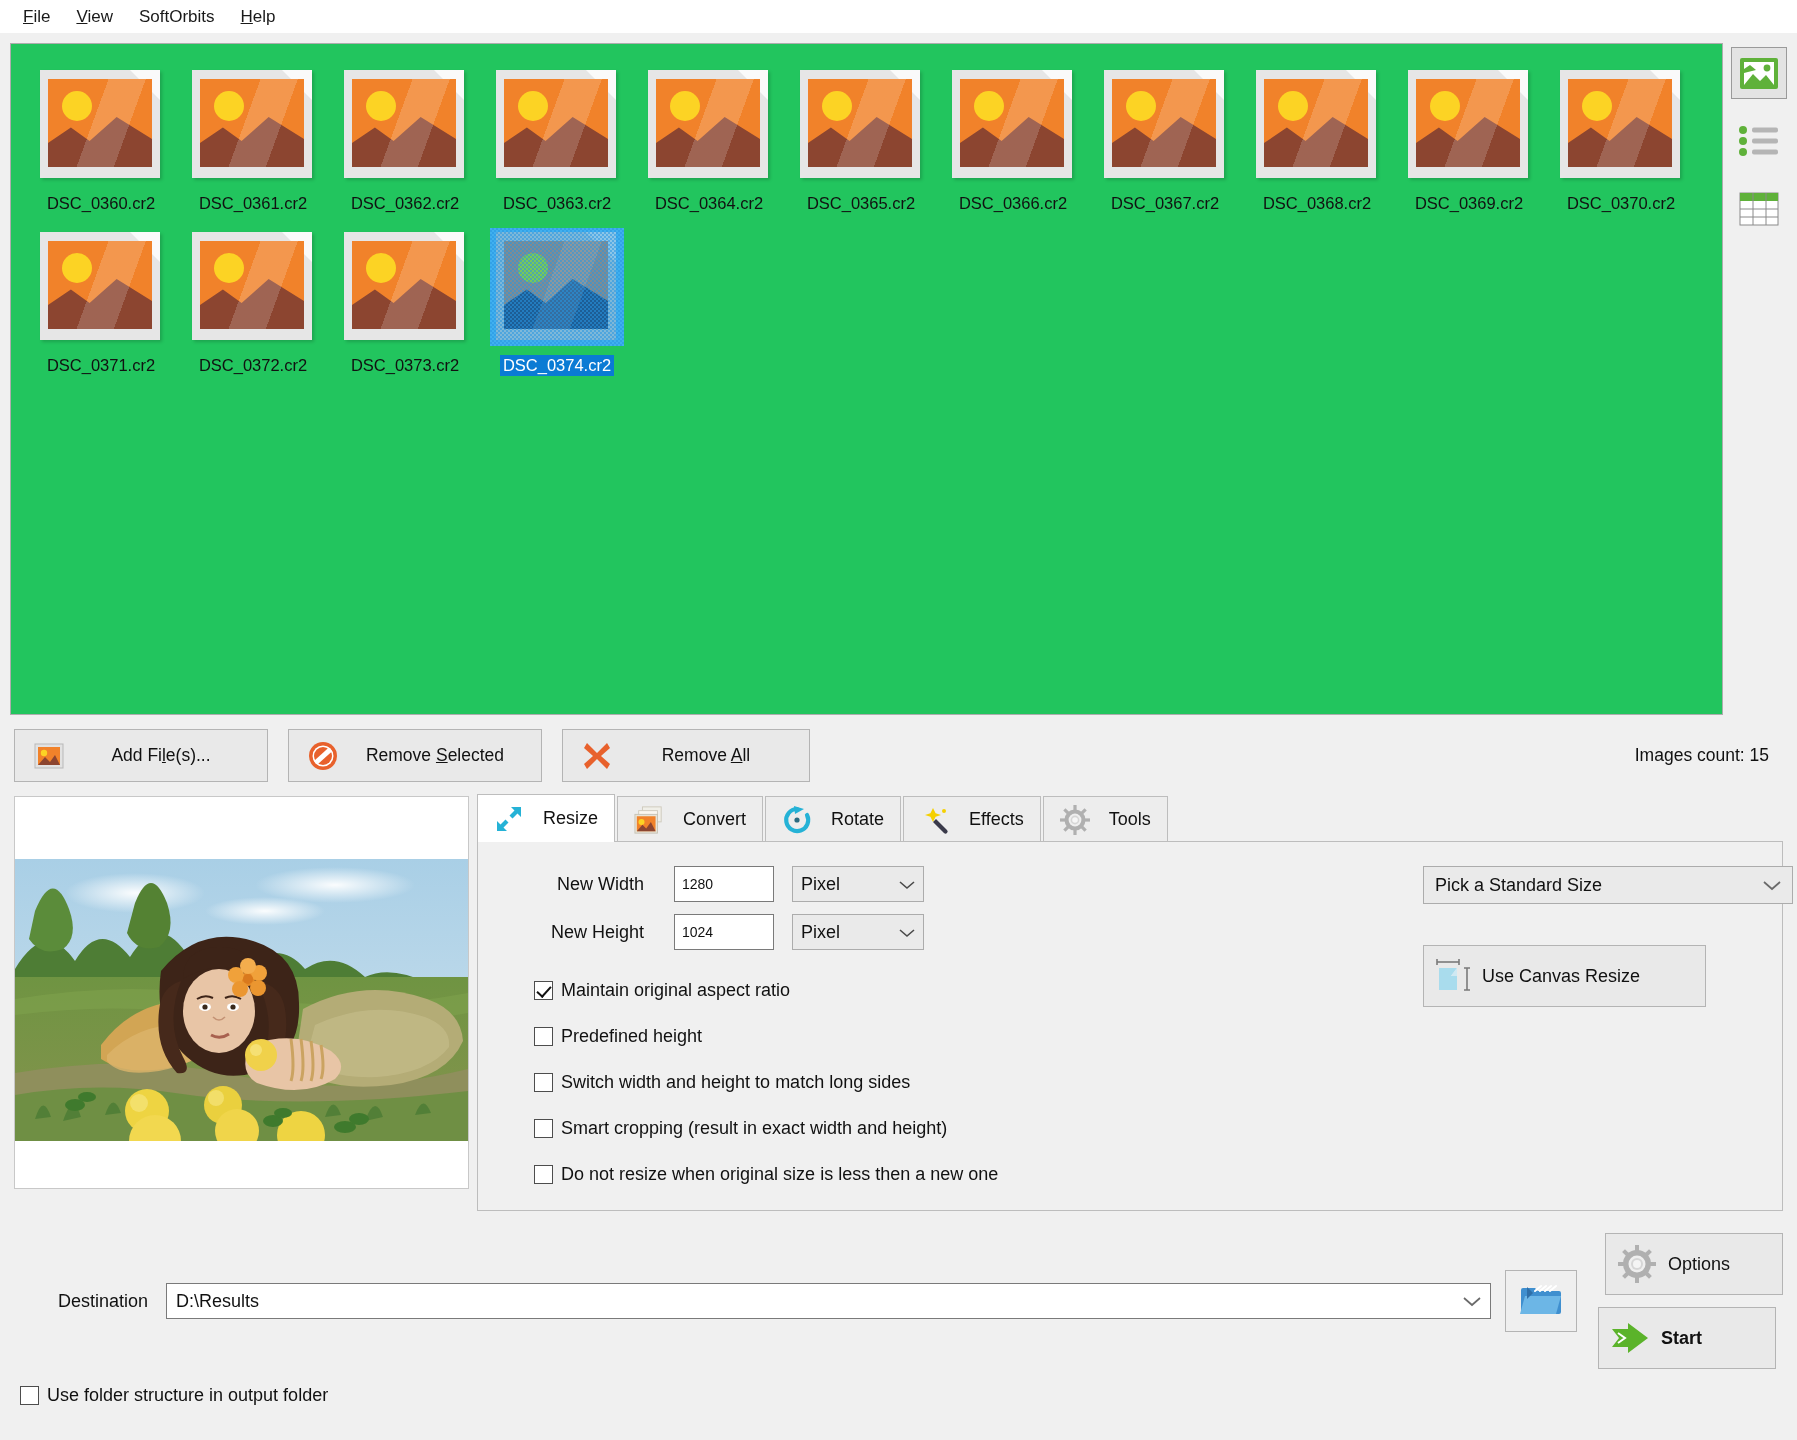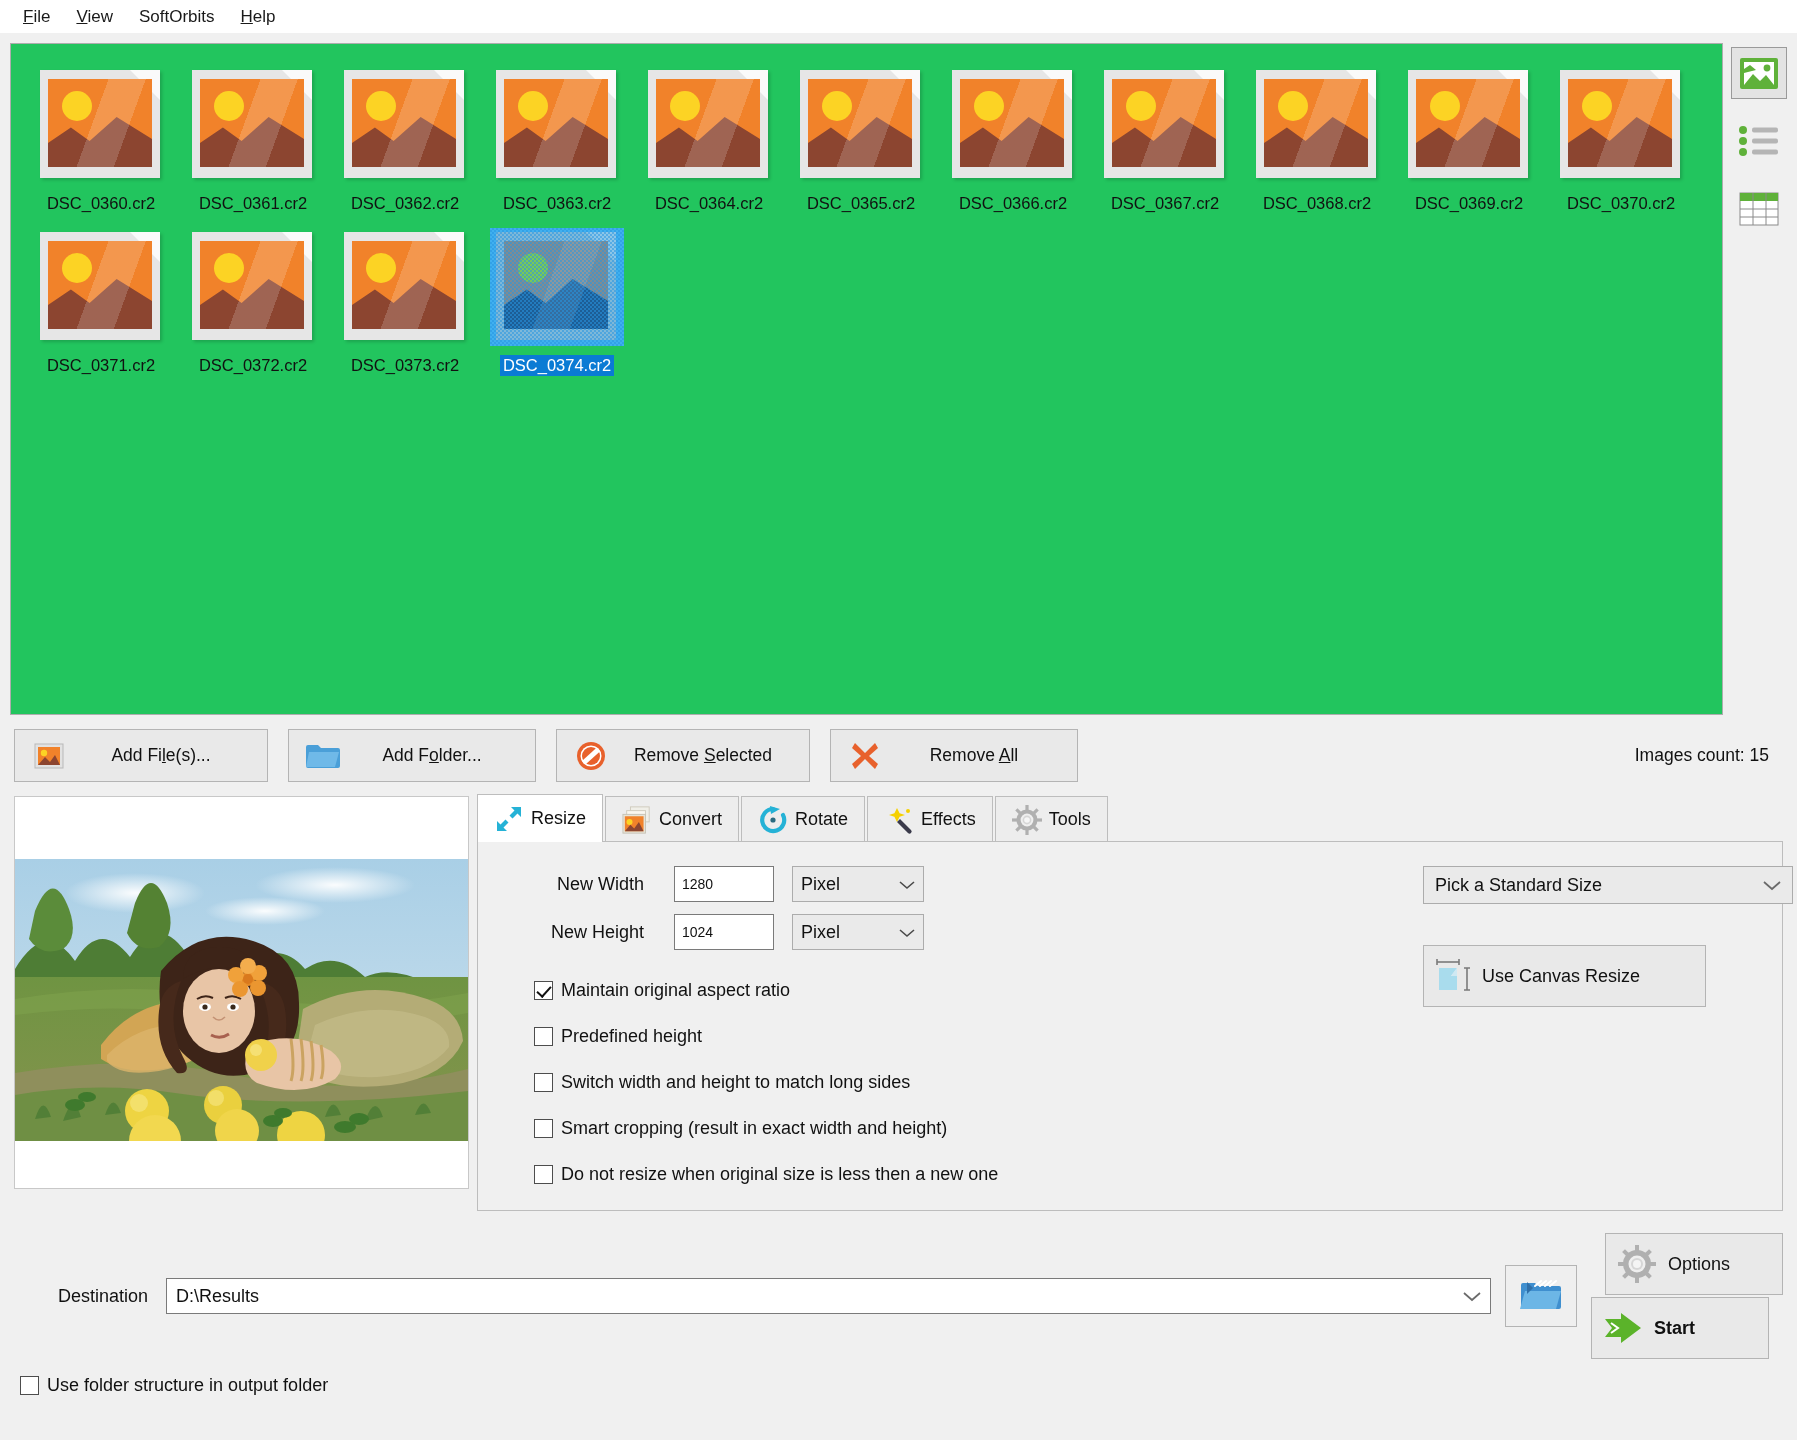--- a/index.html
+++ b/index.html
@@ -133,21 +133,21 @@
   .lower { display:flex; padding:14px 14px 0 14px; flex:0 0 auto; }
   .preview {
     width:455px; height:393px; background:#fff; border:1px solid #c8c8c8;
     position:relative; overflow:hidden; flex:0 0 455px;
   }
   .preview .photoarea { position:absolute; left:0; right:0; top:62px; height:282px; overflow:hidden; }
 
   .tabsbox { flex:1 1 auto; margin-left:8px; display:flex; flex-direction:column; }
   .tabrow { display:flex; align-items:flex-end; height:46px; }
   .tab {
-    display:flex; align-items:center; gap:7px; height:46px; padding:0 16px;
+    display:flex; align-items:center; gap:19px; height:46px; padding:0 16px;
     background:#ededed; border:1px solid #bdbdbd; border-bottom:none;
     font-size:18px; color:#111; cursor:default; position:relative; margin-right:2px;
   }
   .tab.active { background:#fff; border-color:#bdbdbd; z-index:3; height:48px; }
   .tabicon { width:30px; height:30px; display:flex; align-items:center; justify-content:center; }
 
   .tabpanel {
     flex:1 1 auto; background:#f0f0f0; border:1px solid #bdbdbd; margin-top:-1px;
     position:relative; padding:24px 0 0 0; min-height:346px;
   }
@@ -195,21 +195,21 @@
   .destin .chev { margin-left:auto; }
   .browsebtn {
     width:72px; height:62px; margin-left:14px; background:#efefef; border:1px solid #b4b4b4;
     display:flex; align-items:center; justify-content:center; cursor:default;
   }
   .optbtn, .startbtn {
     width:178px; height:62px; background:#e9e9e9; border:1px solid #b4b4b4;
     display:flex; align-items:center; font-size:18px; color:#111; cursor:default;
   }
   .optbtn { margin-left:14px; }
-  .rightbtns { margin-left:14px; display:flex; flex-direction:column; gap:2px; }
+  .rightbtns { margin-left:14px; display:flex; flex-direction:column; gap:12px;align-items:center; }
   .optbtn .bicon, .startbtn .bicon { width:62px; display:flex; justify-content:center; }
   .startbtn .btxt { font-weight:bold; }
 
   .folderrow { display:flex; align-items:center; padding:16px 14px 0 20px; flex:0 0 auto; }
   .bottomblock { display:flex; }
   .bottomleft { flex:1 1 auto; }
 </style>
 </head>
 <body>
 
@@ -509,29 +509,20 @@
           <svg width="30" height="26" viewBox="0 0 30 26">
             <rect x="1" y="1" width="28" height="24" fill="#e2e2e2" stroke="#b9b9b9"></rect>
             <rect x="4" y="4" width="22" height="18" fill="#f1822a"></rect>
             <circle cx="10" cy="10" r="3.2" fill="#fcd324"></circle>
             <path d="M4 22 L11 14 L16 19 L21 12 L26 22 Z" fill="#8c4530"></path>
           </svg>
         </div>
         <div class="btxt">Add Fi<u>l</u>e(s)...</div>
       </div>
 
-      <div class="btn" id="b-addfolder">
-        <div class="bicon">
-          <svg width="36" height="28" viewBox="0 0 36 28">
-            <path d="M1 5 a2 2 0 0 1 2-2 h10 l3 3 h17 a2 2 0 0 1 2 2 v16 a2 2 0 0 1-2 2 H3 a2 2 0 0 1-2-2 Z" fill="#4a9fd8"></path>
-            <path d="M4 10 h30 l-4 15 H1 Z" fill="#6fb9e8"></path>
-          </svg>
-        </div>
-        <div class="btxt">Add F<u>o</u>lder...</div>
-      </div>
 
       <div class="btn" id="b-removesel">
         <div class="bicon">
           <svg width="32" height="32" viewBox="0 0 32 32">
             <circle cx="16" cy="16" r="14" fill="#e8612c"></circle>
             <circle cx="16" cy="16" r="10.5" fill="#ffffff"></circle>
             <circle cx="16" cy="16" r="9" fill="#e8612c"></circle>
             <rect x="6" y="13.6" width="20" height="5" fill="#ffffff" transform="rotate(-42 16 16)"></rect>
           </svg>
         </div>

